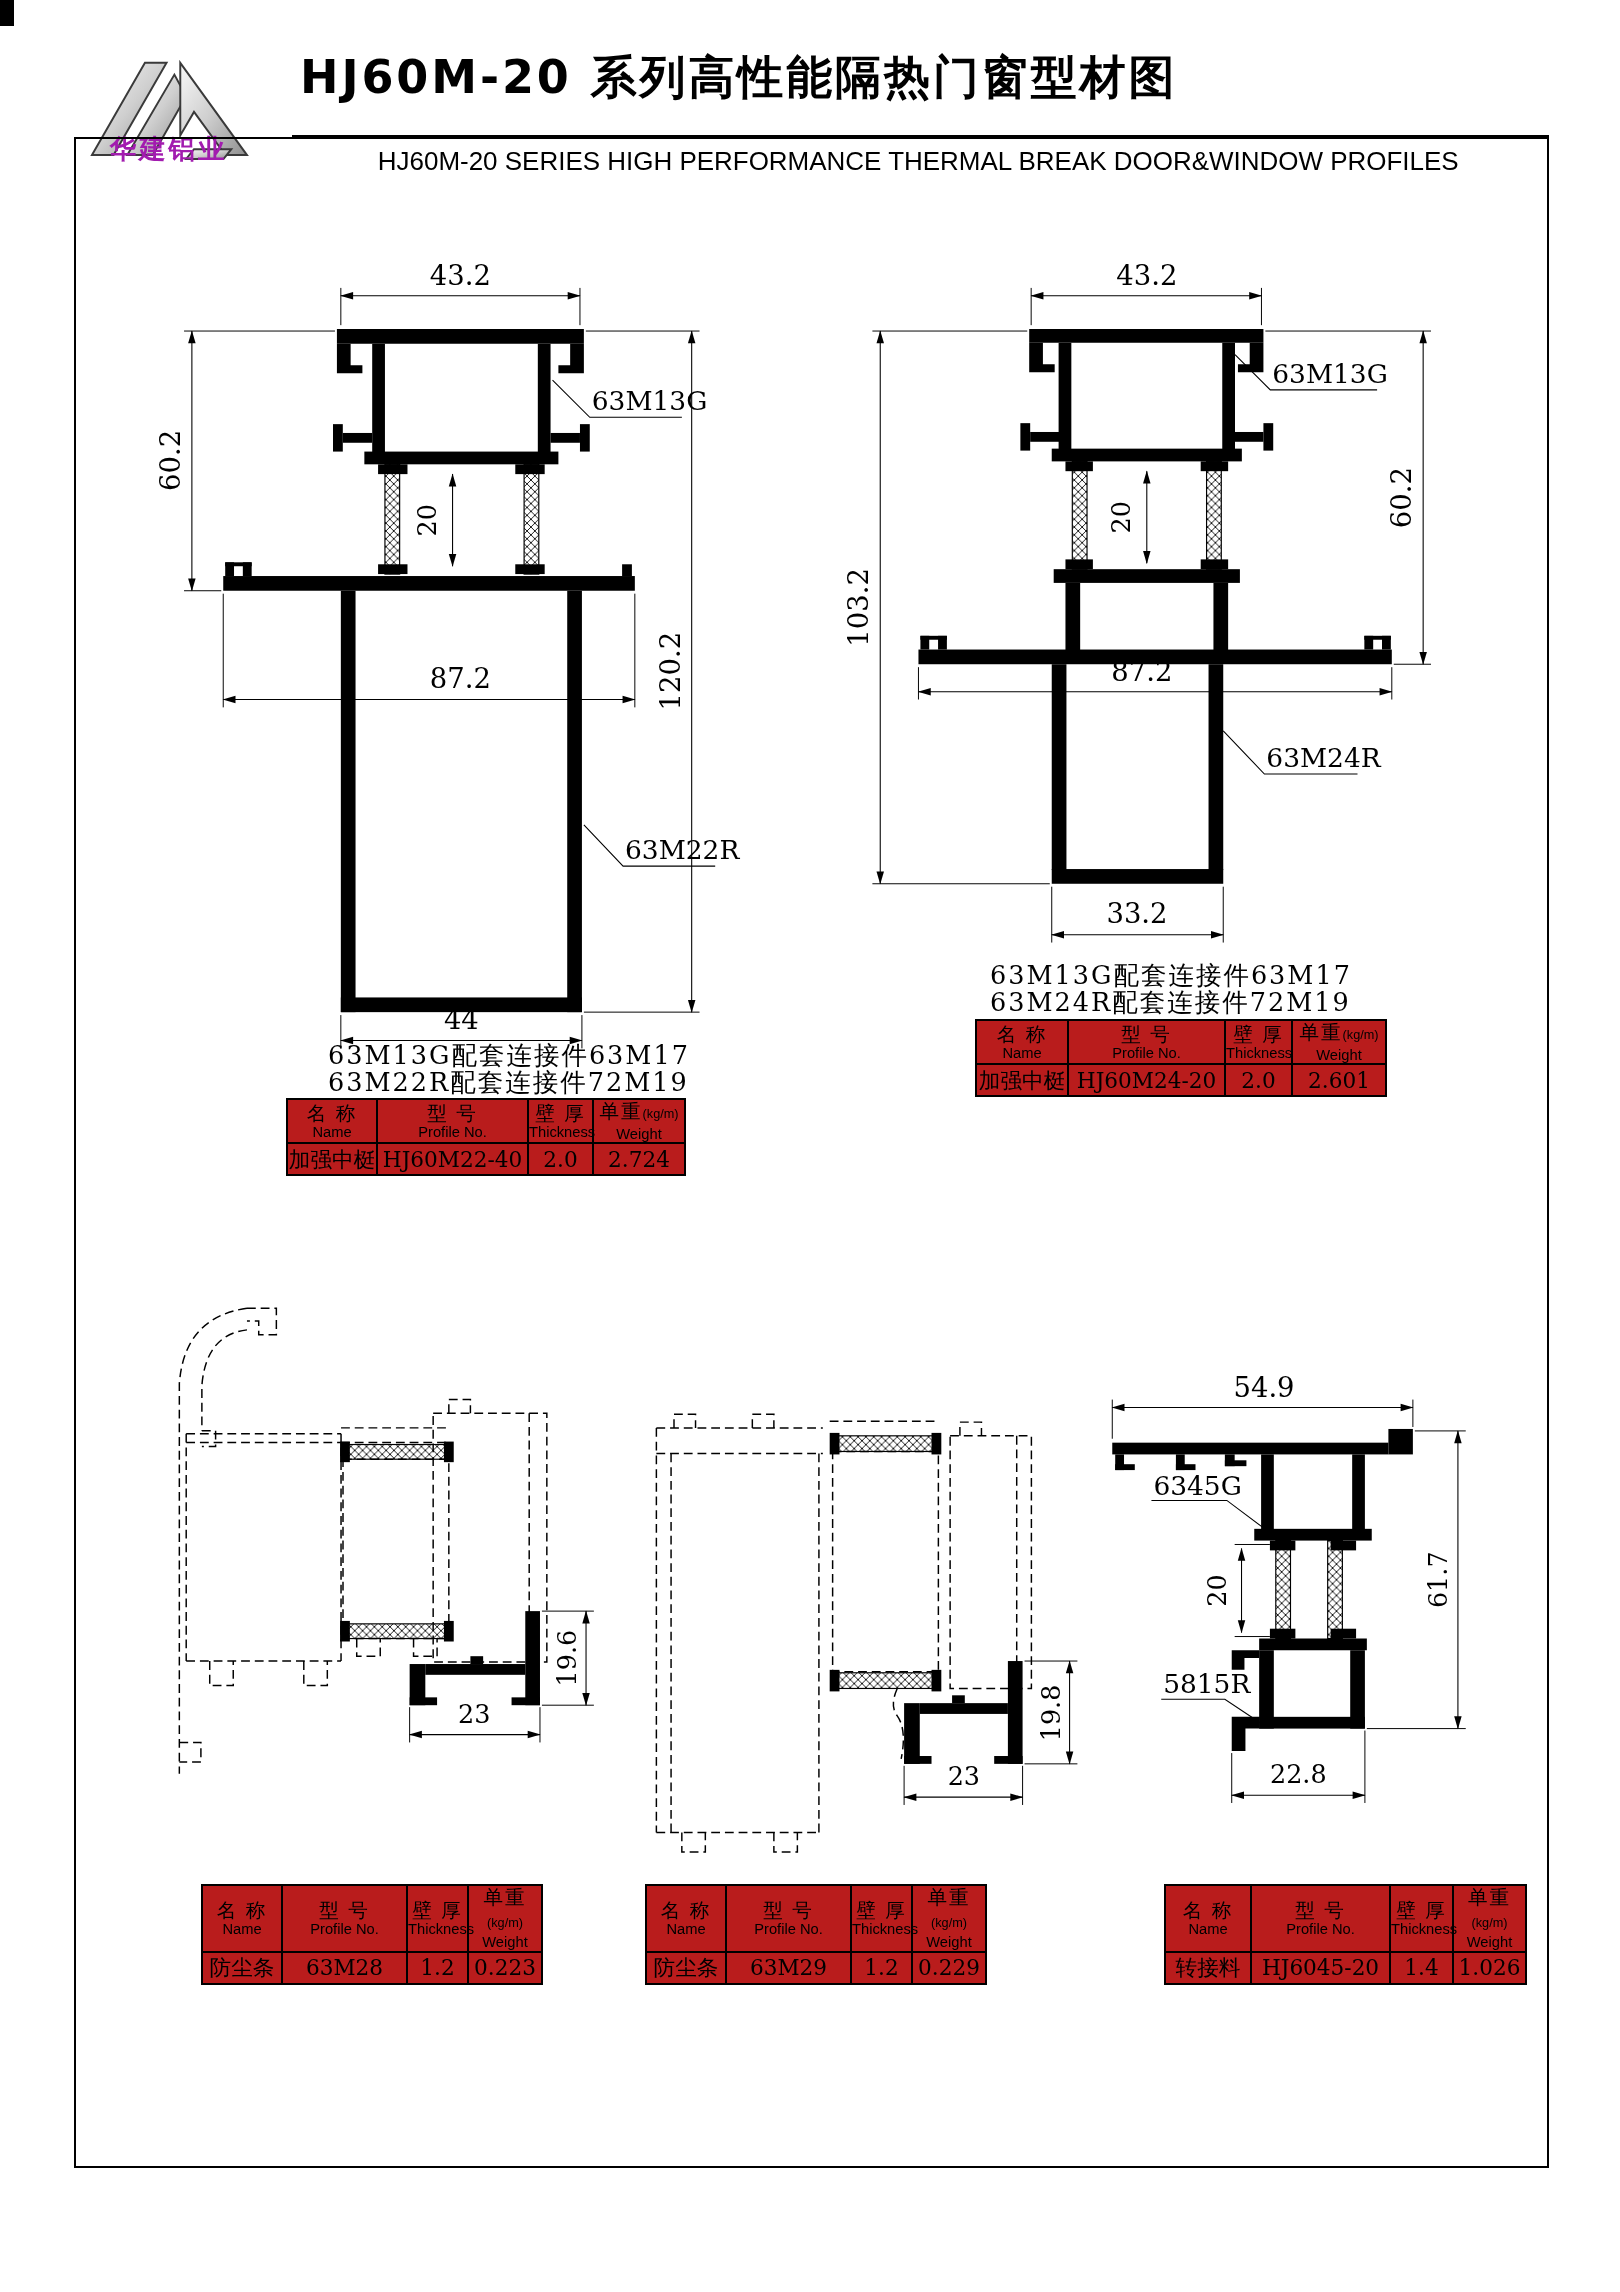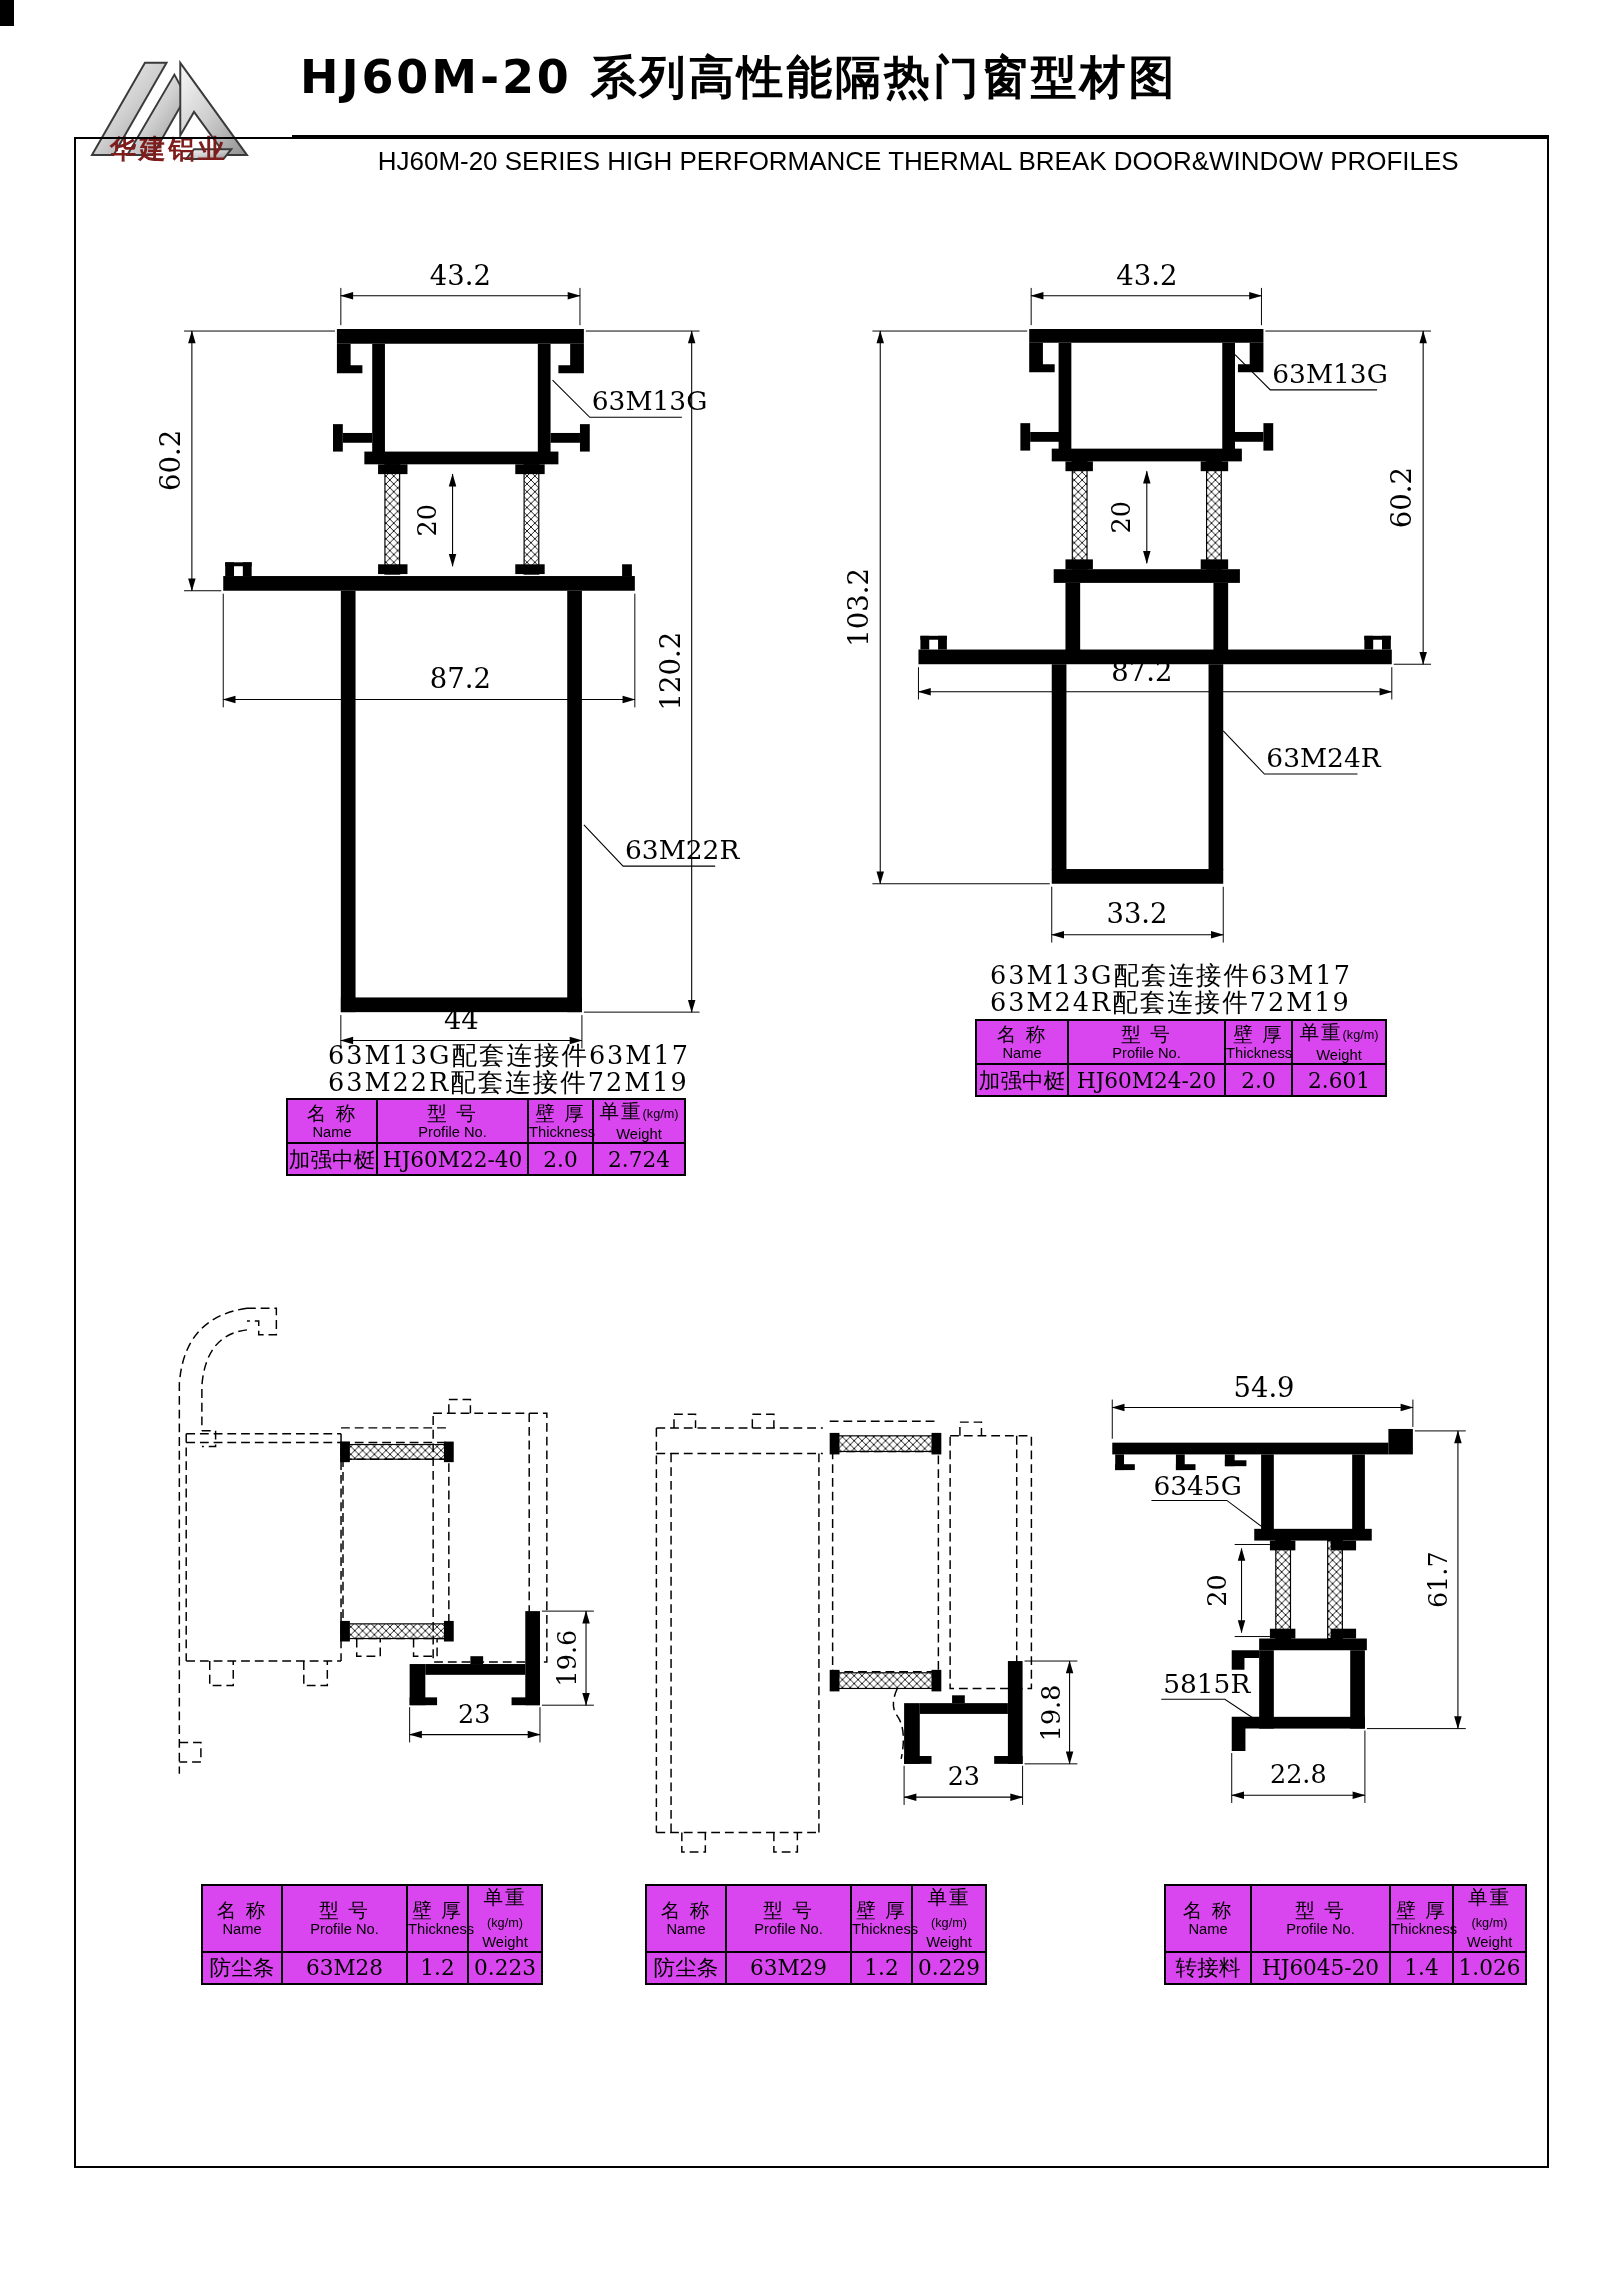--- a/index.html
+++ b/index.html
@@ -1,34 +1,34 @@
 <!DOCTYPE html>
 <html><head>
 <meta charset="utf-8">
 <style>
   html,body{margin:0;padding:0;background:#888;}
   .page{position:relative;width:1620px;height:2293px;background:#fff;overflow:hidden;
         font-family:"Liberation Sans",sans-serif;color:#000;}
   .corner-mark{position:absolute;left:0;top:0;width:13.7px;height:25.5px;background:#000;}
   .logo-text{position:absolute;left:82px;top:131px;width:173px;text-align:center;
-             font-size:26.5px;font-weight:bold;color:#7f1d1d;letter-spacing:2.9px;}
+             font-size:26.5px;font-weight:bold;color:#a21caf;letter-spacing:2.9px;}
   .title{position:absolute;left:292px;top:47px;font-size:46px;font-weight:bold;
          letter-spacing:2.9px;white-space:nowrap;font-family:"DejaVu Sans",sans-serif;margin-left:8px;}
   .rule{position:absolute;left:292px;top:135px;width:1257px;height:3.9px;background:#000;}
   .subtitle{position:absolute;left:372px;top:146px;font-size:26.5px;white-space:nowrap;
             transform:scaleX(0.98);transform-origin:left;background:#fff;padding:0 5.9px;}
   .frame{position:absolute;left:74px;top:137px;width:1471px;height:2027px;border:2px solid #000;}
   .footer-note{position:absolute;left:74px;top:2186px;width:1473px;text-align:center;
                font-size:23.5px;font-weight:bold;letter-spacing:2px;}
   .note{position:absolute;font-family:"DejaVu Serif",serif;font-size:25.5px;
         letter-spacing:2px;line-height:26.5px;white-space:nowrap;}
   .note-sm{position:absolute;font-family:"DejaVu Serif",serif;font-size:27.4px;
         letter-spacing:2px;white-space:nowrap;}
   
-  table.spec{position:absolute;border-collapse:collapse;table-layout:fixed;background:#d946ef;}
+  table.spec{position:absolute;border-collapse:collapse;table-layout:fixed;background:#b91c1c;}
   table.spec th,table.spec td{border:2px solid #000;text-align:center;vertical-align:middle;padding:0;}
   table.spec .cn{display:block;font-size:19.6px;letter-spacing:2px;line-height:22.5px;font-weight:normal;}
   table.spec .en{display:block;font-size:14.7px;line-height:16.7px;font-weight:normal;}
   table.spec td{font-size:21.6px;height:30px;font-family:"DejaVu Serif",serif;text-align:center;}
   table.spec .unit{font-size:12.7px;letter-spacing:0;text-align:center;}
   
   svg.draw{position:absolute;overflow:visible;}
   .solid{fill:#000;stroke:none;}
   .hatch{fill:url(#hx);stroke:#000;stroke-width:1.2;}
   .ext{stroke:#000;stroke-width:1;fill:none;}

